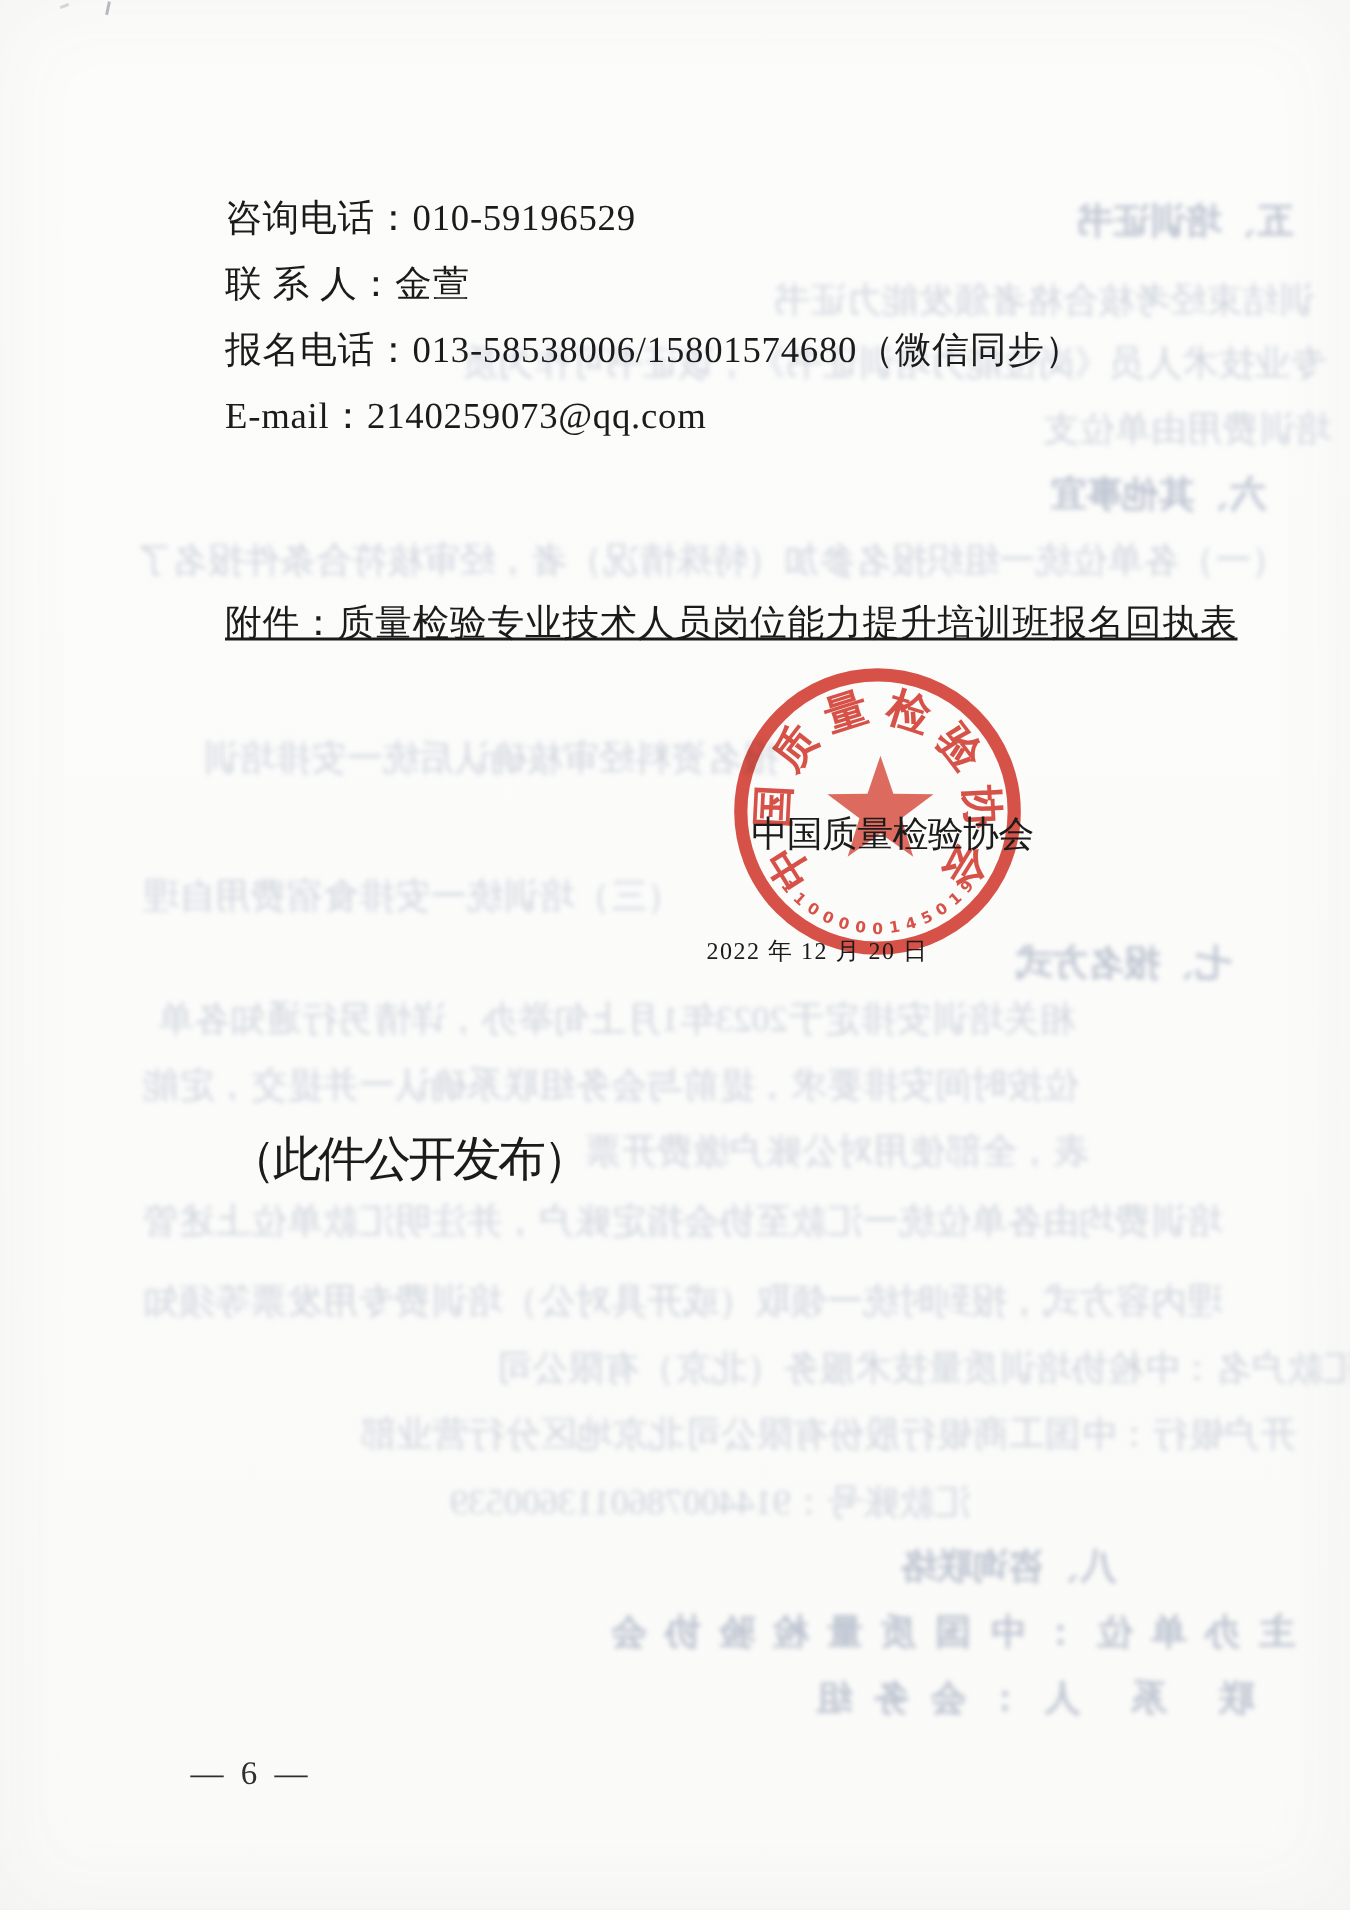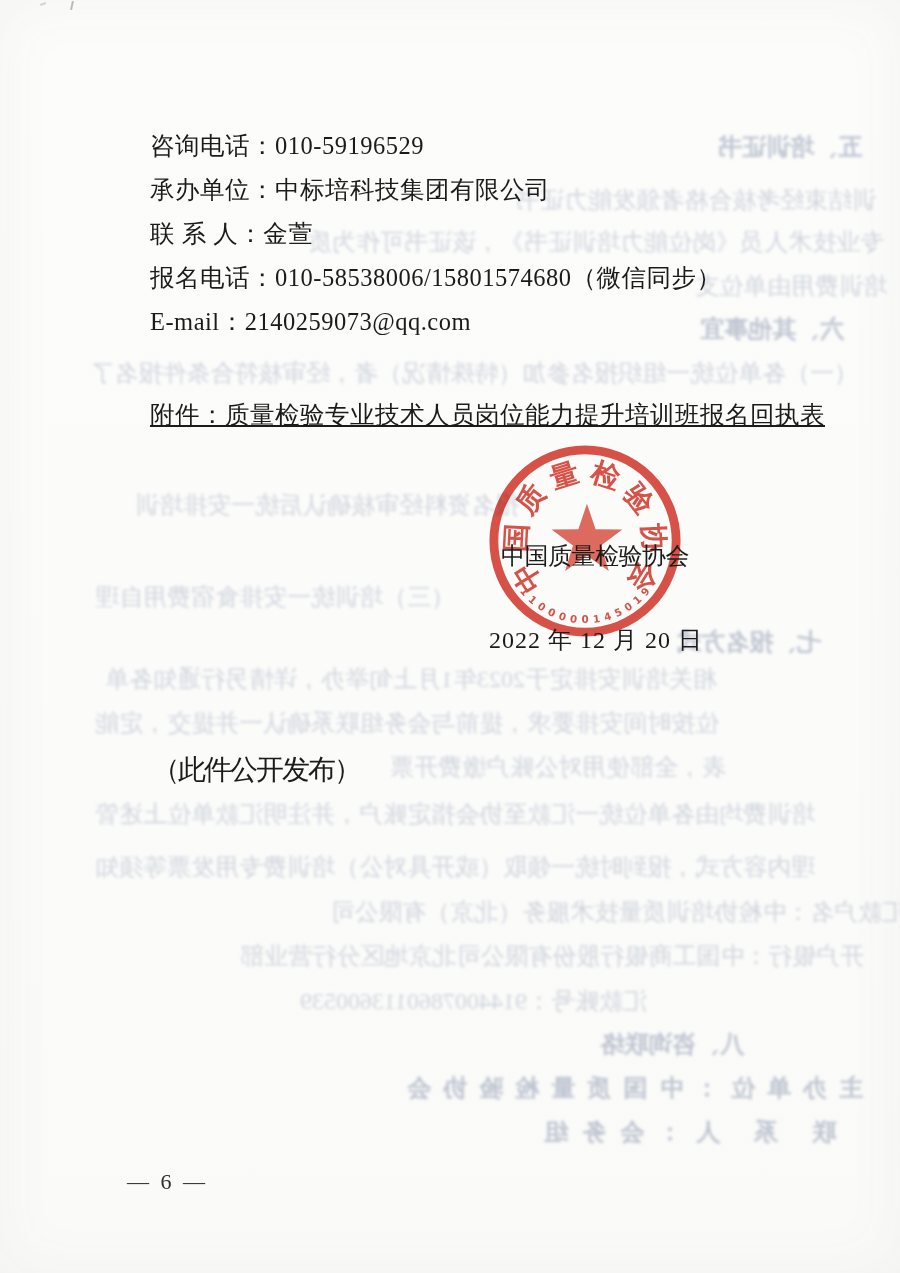--- a/index.html
+++ b/index.html
@@ -12,22 +12,22 @@
     position:absolute; left:0; top:0; width:900px; height:1273px;
     background:linear-gradient(180deg,#fcfcfb 0%, #fbfbfa 60%, #fafaf8 100%);
     box-shadow:inset 0 0 60px rgba(90,90,100,0.05);
   }
   
   .ink { position:absolute; color:#1b1b1b; white-space:nowrap; z-index:30; }
   .contact-block { left:150px; top:131px; font-size:24.5px; letter-spacing:0.5px; }
   .contact-block .cline { height:44px; line-height:30px; }
   .attachment-line { left:150px; top:398px; font-size:24.5px; letter-spacing:0.5px;text-decoration:underline; }
   .org-name  { left:489px; top:540px; font-size:24px; letter-spacing:-0.5px; z-index:35;margin-left:12px; }
-  .date-line { left:489px; top:624px; font-size:24px; letter-spacing:1px; z-index:35; }
-  .release-note { left:152px; top:751px; font-size:28px; letter-spacing:-2px; }
+  .date-line { left:471px; top:624px; font-size:16px; letter-spacing:1px; z-index:35; }
+  .release-note { left:152px; top:751px; font-size:32px; letter-spacing:-2px; }
   .page-number { left:127px; top:1169px; font-size:22px; color:#2f2f2f; letter-spacing:3px; }
   
   .seal {
     position:absolute; left:487px; top:443px; width:196px; height:196px;
     z-index:20; mix-blend-mode:multiply; opacity:0.93;
   }
   .seal svg { display:block; }
   .seal-ring { fill:none; stroke:#d8453a; stroke-width:9; }
   .seal-star { fill:#da4a3e; opacity:0.88; }
   .seal-char {
@@ -79,23 +79,22 @@
       <div class="ghost ghost-bold" style="left: 600px; top: 1028px;">八、咨询联络</div>
       <div class="ghost ghost-bold" style="left: 395px; top: 1072px; letter-spacing: 12px;">主办单位：中国质量检验协会</div>
       <div class="ghost ghost-bold" style="left: 530px; top: 1116px; letter-spacing: 14px;">联 系 人：会务组</div>
     </div>
 
   <div class="speck speck-1"></div>
   <div class="speck speck-2"></div>
 
   <div class="ink contact-block">
     <div class="cline">咨询电话：010-59196529</div>
-    <div class="cline">承办单位：中标培科技集团有限公司</div>
     <div class="cline">联 系 人：金萱</div>
-    <div class="cline">报名电话：010-58538006/15801574680（微信同步）</div>
+    <div class="cline">报名电话：013-58538006/15801574680（微信同步）</div>
     <div class="cline">E-mail：2140259073@qq.com</div>
   </div>
 
   <div class="ink attachment-line">附件：质量检验专业技术人员岗位能力提升培训班报名回执表</div>
 
   <div class="seal">
     <svg width="196" height="196" viewBox="0 0 200 200" xmlns="http://www.w3.org/2000/svg">
       <circle class="seal-ring" cx="100" cy="100" r="93"></circle>
       <polygon class="seal-star" points="102,62 110.8,87.9 138.1,88.3 116.3,104.6 124.3,130.7 102,115 79.7,130.7 87.7,104.6 65.9,88.3 93.2,87.9"></polygon>
     <text x="40.636633269050186" y="137.09434849632436" transform="rotate(-122 40.636633269050186 137.09434849632436)" class="seal-char">中</text>

